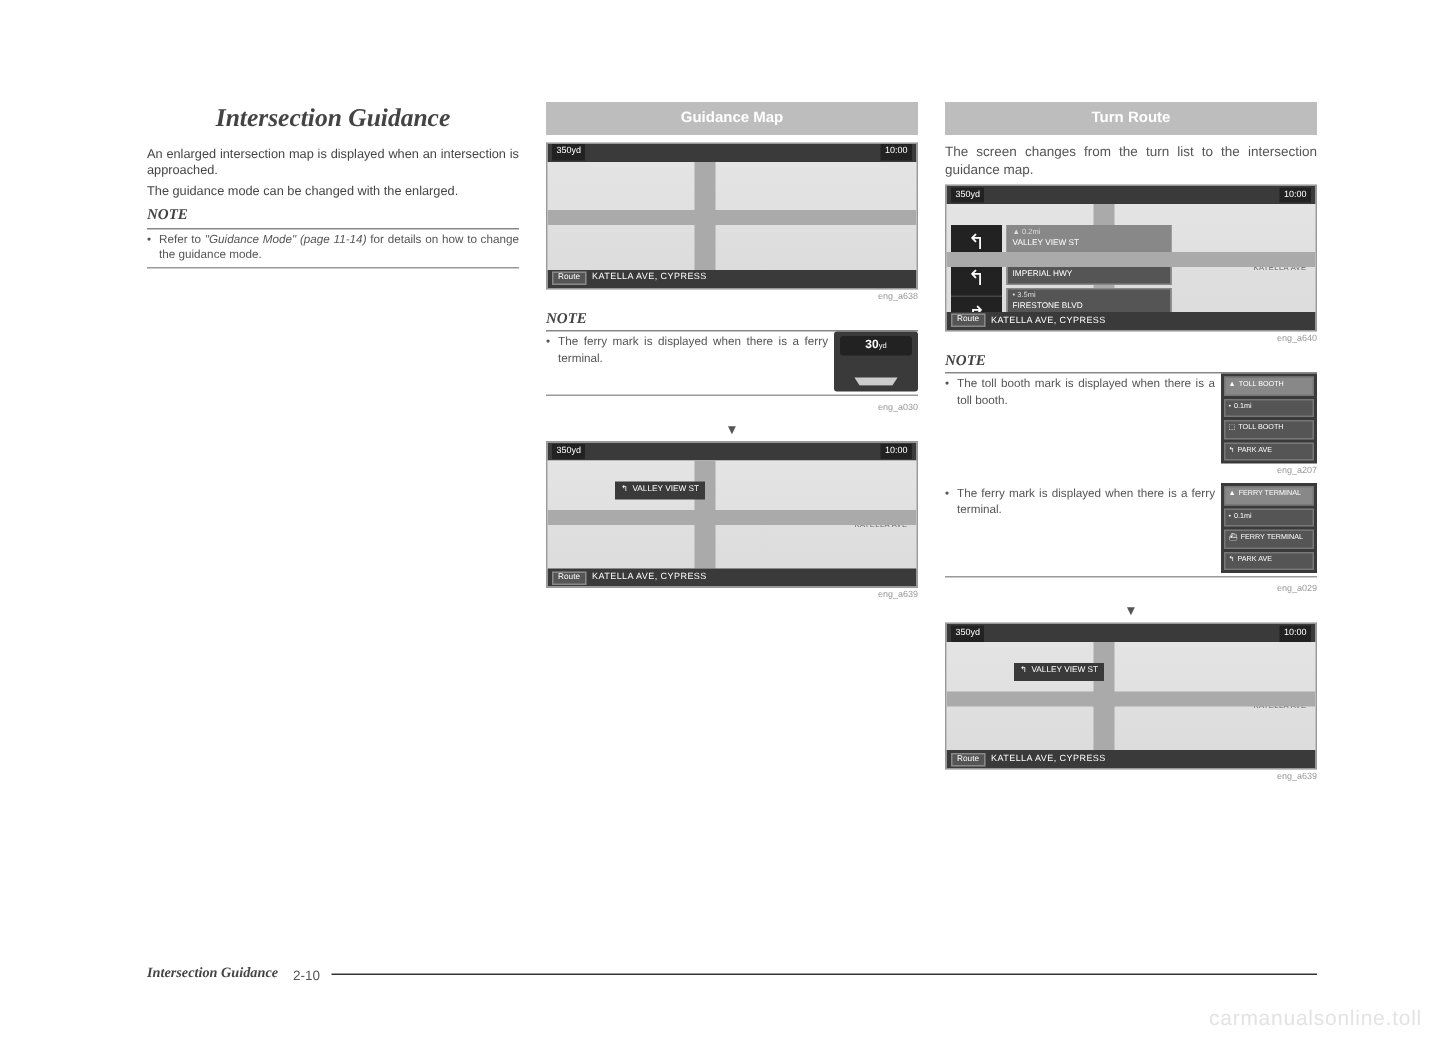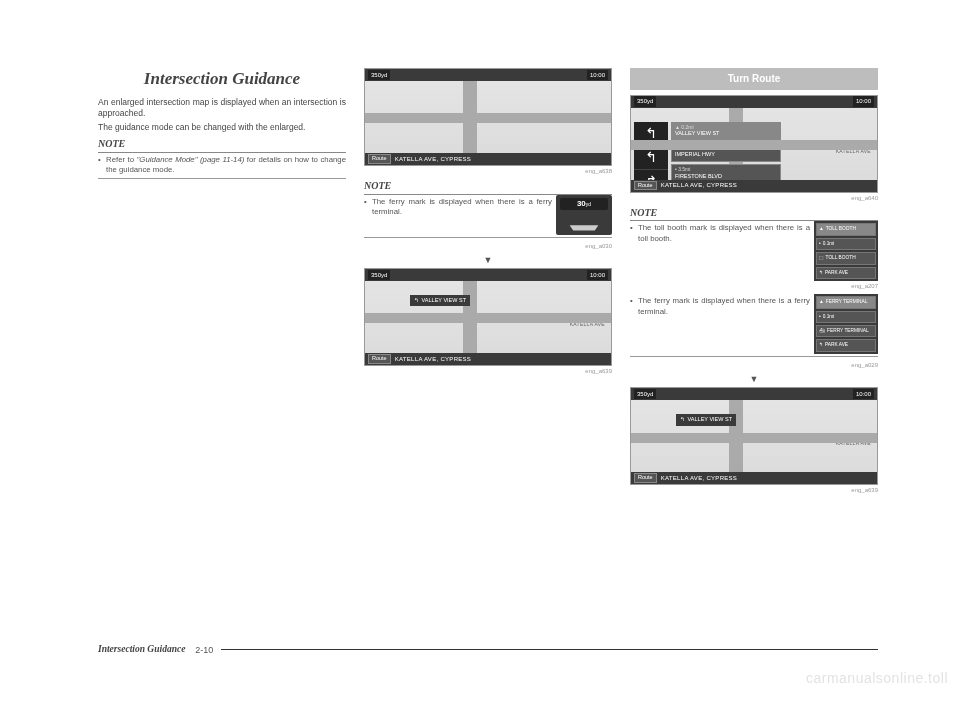--- a/index.html
+++ b/index.html
@@ -199,20 +199,21 @@
       <div class="note-li">
         <span class="bullet">•</span>
         <span class="txt">
           <span>Refer to </span><i>"Guidance Mode" (page 11-14)</i><span> for details on how to change the guidance mode.</span>
         </span>
       </div>
       <hr class="hr-note">
     </div>
 
     <div class="col">
+      <div class="sub-hd">Guidance Map</div>
 
       <div class="screenshot">
         <div class="ss-top">
           <span class="dist-badge">350yd</span>
           <span class="clock">10:00</span>
         </div>
         <div class="map-body">
           <span class="street-label" style="right:6px; top:36px;">KATELLA AVE</span>
         </div>
         <div class="ss-bottom">
@@ -257,20 +258,21 @@
         <div class="ss-bottom">
           <span class="route-btn">Route</span>
           <span class="street">KATELLA AVE, CYPRESS</span>
         </div>
       </div>
       <div class="cap">eng_a639</div>
     </div>
 
     <div class="col">
       <div class="sub-hd">Turn Route</div>
+      <p class="body-txt">The screen changes from the turn list to the intersection guidance map.</p>
 
       <div class="screenshot">
         <div class="ss-top">
           <span class="dist-badge">350yd</span>
           <span class="clock">10:00</span>
         </div>
         <div class="map-body">
           <div class="turn-icon-box">
             <div class="turn-icon-cell">↰</div>
             <div class="turn-icon-cell">↰</div>

